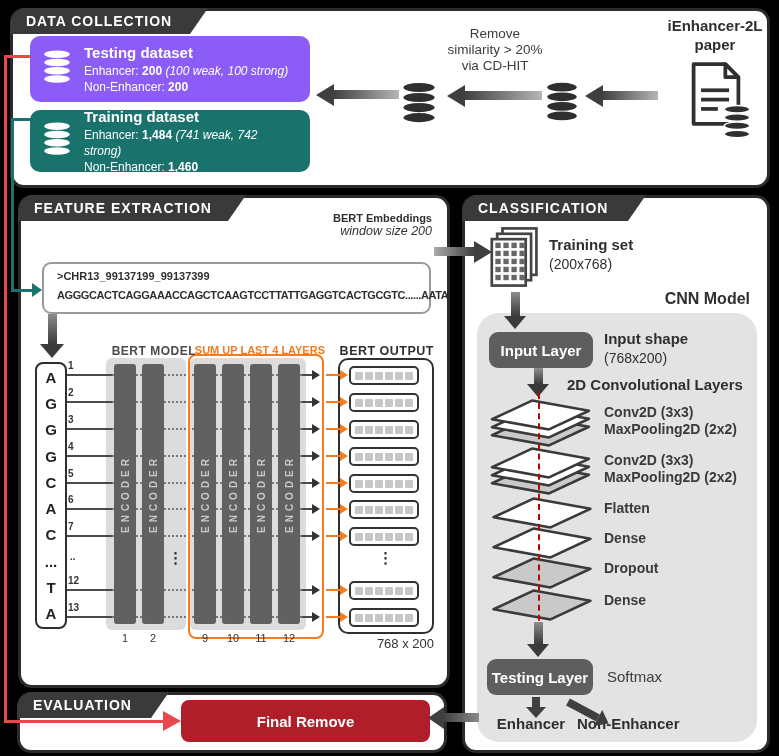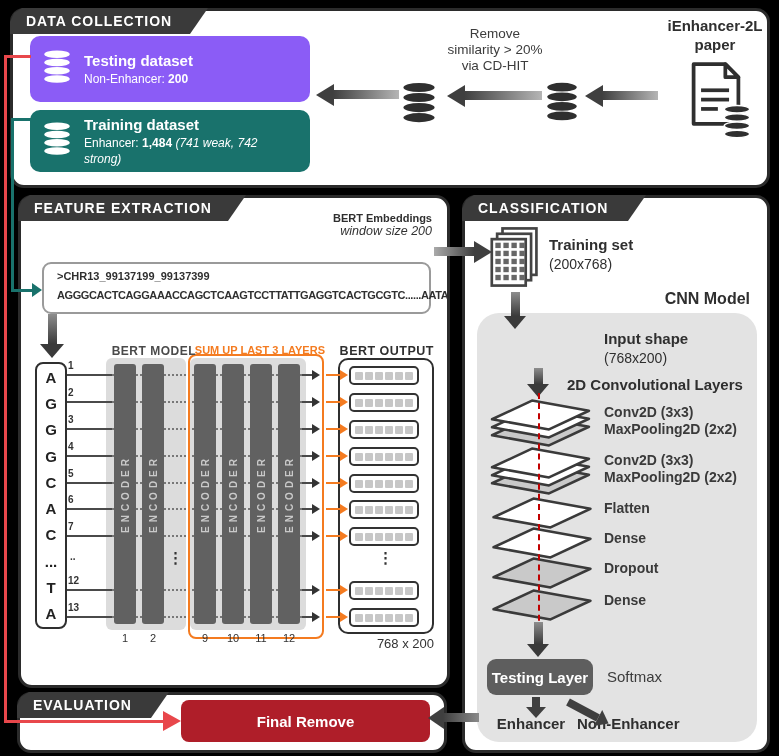--- a/index.html
+++ b/index.html
@@ -74,33 +74,35 @@
 
   <div class="dsbox" style="left:30px;top:36px;width:256px;height:66px;background:#8b5cf6;">
     <span><svg width="30" height="38" viewBox="0 0 40 46">
           <ellipse cx="20" cy="6" rx="17" ry="5" fill="#fff"></ellipse>
           <ellipse cx="20" cy="17" rx="17" ry="5" fill="#fff"></ellipse>
           <ellipse cx="20" cy="28" rx="17" ry="5" fill="#fff"></ellipse>
           <ellipse cx="20" cy="39" rx="17" ry="5" fill="#fff"></ellipse>
         </svg></span>
     <span>
       <div class="t">Testing dataset</div>
+      <div class="l"><span>Enhancer:</span> <b>200</b> <i>(100 weak, 100 strong)</i></div>
       <div class="l"><span>Non-Enhancer:</span> <b>200</b></div>
     </span>
   </div>
   <div class="dsbox" style="left:30px;top:110px;width:256px;height:62px;background:#19726C;">
     <span><svg width="30" height="38" viewBox="0 0 40 46">
           <ellipse cx="20" cy="6" rx="17" ry="5" fill="#fff"></ellipse>
           <ellipse cx="20" cy="17" rx="17" ry="5" fill="#fff"></ellipse>
           <ellipse cx="20" cy="28" rx="17" ry="5" fill="#fff"></ellipse>
           <ellipse cx="20" cy="39" rx="17" ry="5" fill="#fff"></ellipse>
         </svg></span>
     <span>
       <div class="t">Training dataset</div>
       <div class="l"><span>Enhancer:</span> <b>1,484</b> <i>(741 weak, 742 strong)</i></div>
+      <div class="l"><span>Non-Enhancer:</span> <b>1,460</b></div>
     </span>
   </div>
 
   <div class="note" style="left:420px;top:26px;width:150px;">
     <div>Remove</div>
     <div>similarity &gt; 20%</div>
     <div>via CD-HIT</div>
   </div>
   <div class="note bold15" style="left:655px;top:16px;width:120px;line-height:19px;">
     <div>iEnhancer-2L</div>
@@ -147,21 +149,21 @@
 
   <div class="seqbox" style="left:42px;top:262px;width:372px;height:42px;">
     <div class="s1">&gt;CHR13_99137199_99137399</div>
     <div class="s2">AGGGCACTCAGGAAACCAGCTCAAGTCCTTATTGAGGTCACTGCGTC......AATA</div>
   </div>
 
   <div class="varrow-bar" style="left:48px;top:314px;height:30px;"></div>
   <div class="tri" style="left:40px;top:344px;border-left:12px solid transparent;border-right:12px solid transparent;border-top:14px solid #3a3a3a;"></div>
 
   <div class="seclabel" style="left:96px;top:344px;width:100px;font-size:12px;color:#4a4a4a;letter-spacing:0.5px;">BERT MODEL</div>
-  <div class="seclabel" style="left:188px;top:344px;width:137px;font-size:11px;color:#f47b20;">SUM UP LAST 3 LAYERS</div>
+  <div class="seclabel" style="left:188px;top:344px;width:137px;font-size:11px;color:#f47b20;">SUM UP LAST 4 LAYERS</div>
   <div class="seclabel" style="left:334px;top:344px;width:100px;font-size:12.5px;color:#2f2f2f;letter-spacing:0.5px;">BERT OUTPUT</div>
 
   <div class="strip" style="left:106px;top:358px;width:80px;height:272px;"></div>
   <div class="strip" style="left:190px;top:358px;width:116px;height:272px;"></div>
   <div class="orangebox" style="left:188px;top:354px;width:132px;height:281px;"></div>
   <div class="lettercol" id="letters-col" style="left:35px;top:362px;width:28px;height:263px;">
       <div class="cell">A</div>
       <div class="cell">G</div>
       <div class="cell">G</div>
       <div class="cell">G</div>
@@ -206,20 +208,21 @@
     <div style="font-size:15px;font-weight:bold;">Training set</div>
     <div style="font-size:14px;margin-top:3px;">(200x768)</div>
   </div>
 
   <div class="varrow-bar" style="left:511px;top:292px;height:24px;"></div>
   <div class="tri" style="left:504px;top:316px;border-left:11px solid transparent;border-right:11px solid transparent;border-top:13px solid #3a3a3a;"></div>
 
   <div class="abs" style="left:630px;top:290px;width:120px;text-align:right;font-size:16px;font-weight:bold;z-index:6;">CNN Model</div>
   <div class="cnnbg" style="left:477px;top:313px;width:280px;height:429px;"></div>
 
+  <div class="graybtn" style="left:489px;top:332px;width:104px;height:36px;">Input Layer</div>
   <div class="abs" style="left:604px;top:330px;z-index:6;">
     <div style="font-size:15px;font-weight:bold;">Input shape</div>
     <div style="font-size:14px;margin-top:3px;">(768x200)</div>
   </div>
 
   <div class="varrow-bar" style="left:534px;top:368px;height:16px;"></div>
   <div class="tri" style="left:527px;top:384px;border-left:11px solid transparent;border-right:11px solid transparent;border-top:13px solid #3a3a3a;"></div>
   <div class="abs" style="left:567px;top:376px;font-size:15px;font-weight:bold;z-index:6;">2D Convolutional Layers</div>
 
   <div class="abs" style="left:538px;top:393px;height:248px;border-left:2px dashed #c00000;z-index:7;"></div>

